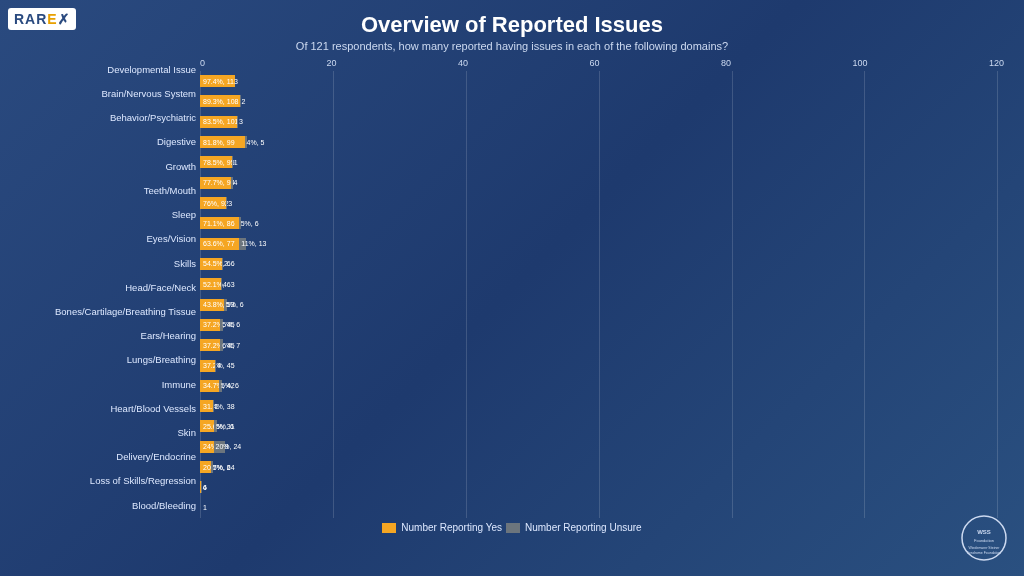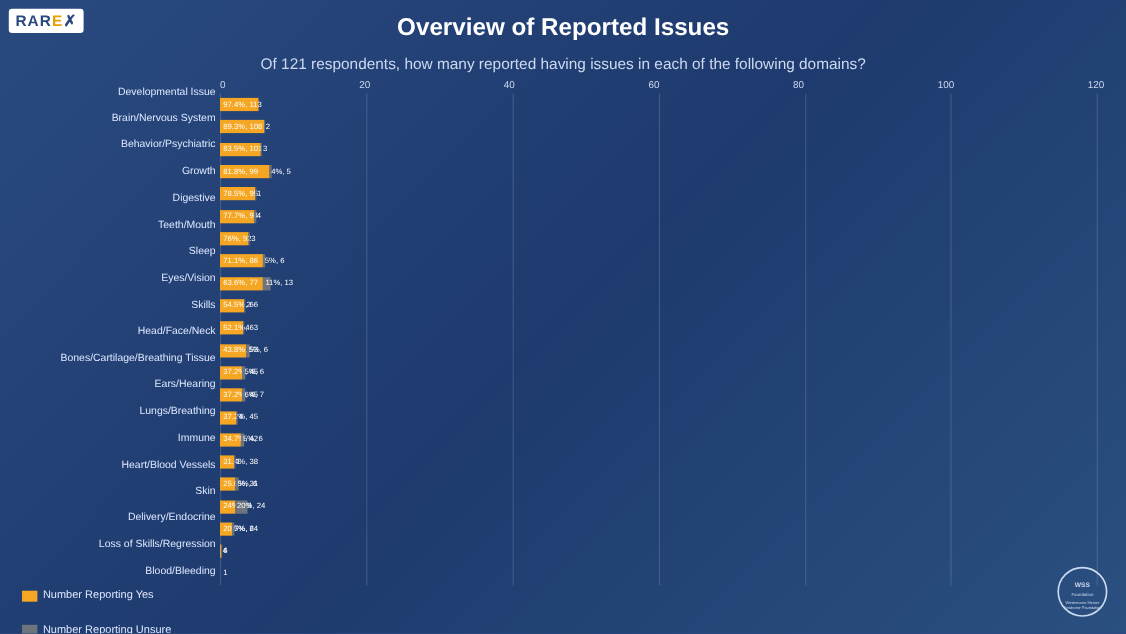--- a/index.html
+++ b/index.html
@@ -30,26 +30,26 @@
       color: #2a4a7f;
       letter-spacing: 1px;
     }
     .logo span { color: #e8a000; }
     .title {
       text-align: center;
       color: white;
       font-size: 22px;
       font-weight: bold;
       padding-top: 4px;
-      margin-bottom: 12px;
+      margin-bottom: 2px;
     }
     .subtitle {
       text-align: center;
       color: #ccd9f0;
-      font-size: 14px;
+      font-size: 11px;
       margin-bottom: 6px;
     }
     .chart-area {
       display: flex;
       flex-direction: row;
       width: 100%;
       height: 460px;
     }
     .y-axis {
       width: 180px;
@@ -128,23 +128,23 @@
       align-items: center;
     }
     .bar-label-inside {
       font-size: 7.5px;
       color: white;
       padding-left: 3px;
       white-space: nowrap;
     }
     .legend {
       display: flex;
-      flex-direction: column;
+      flex-direction: row;
       justify-content: center;
-      gap: 20px;
+      gap: 4px;
       margin-top: 4px;
     }
     .legend-item {
       display: flex;
       align-items: center;
       gap: 5px;
       color: #dde8ff;
       font-size: 10px;
     }
     .legend-box-orange {
@@ -175,22 +175,22 @@
   </div>
 
   <div class="title">Overview of Reported Issues</div>
   <div class="subtitle">Of 121 respondents, how many reported having issues in each of the following domains?</div>
 
   <div class="chart-area">
     <div class="y-axis" id="y-axis">
         <div class="y-label">Developmental Issue</div>
         <div class="y-label">Brain/Nervous System</div>
         <div class="y-label">Behavior/Psychiatric</div>
+        <div class="y-label">Digestive</div>
         <div class="y-label">Growth</div>
-        <div class="y-label">Digestive</div>
         <div class="y-label">Teeth/Mouth</div>
         <div class="y-label">Sleep</div>
         <div class="y-label">Eyes/Vision</div>
         <div class="y-label">Skills</div>
         <div class="y-label">Head/Face/Neck</div>
         <div class="y-label">Bones/Cartilage/Breathing Tissue</div>
         <div class="y-label">Ears/Hearing</div>
         <div class="y-label">Lungs/Breathing</div>
         <div class="y-label">Immune</div>
         <div class="y-label">Heart/Blood Vessels</div>

